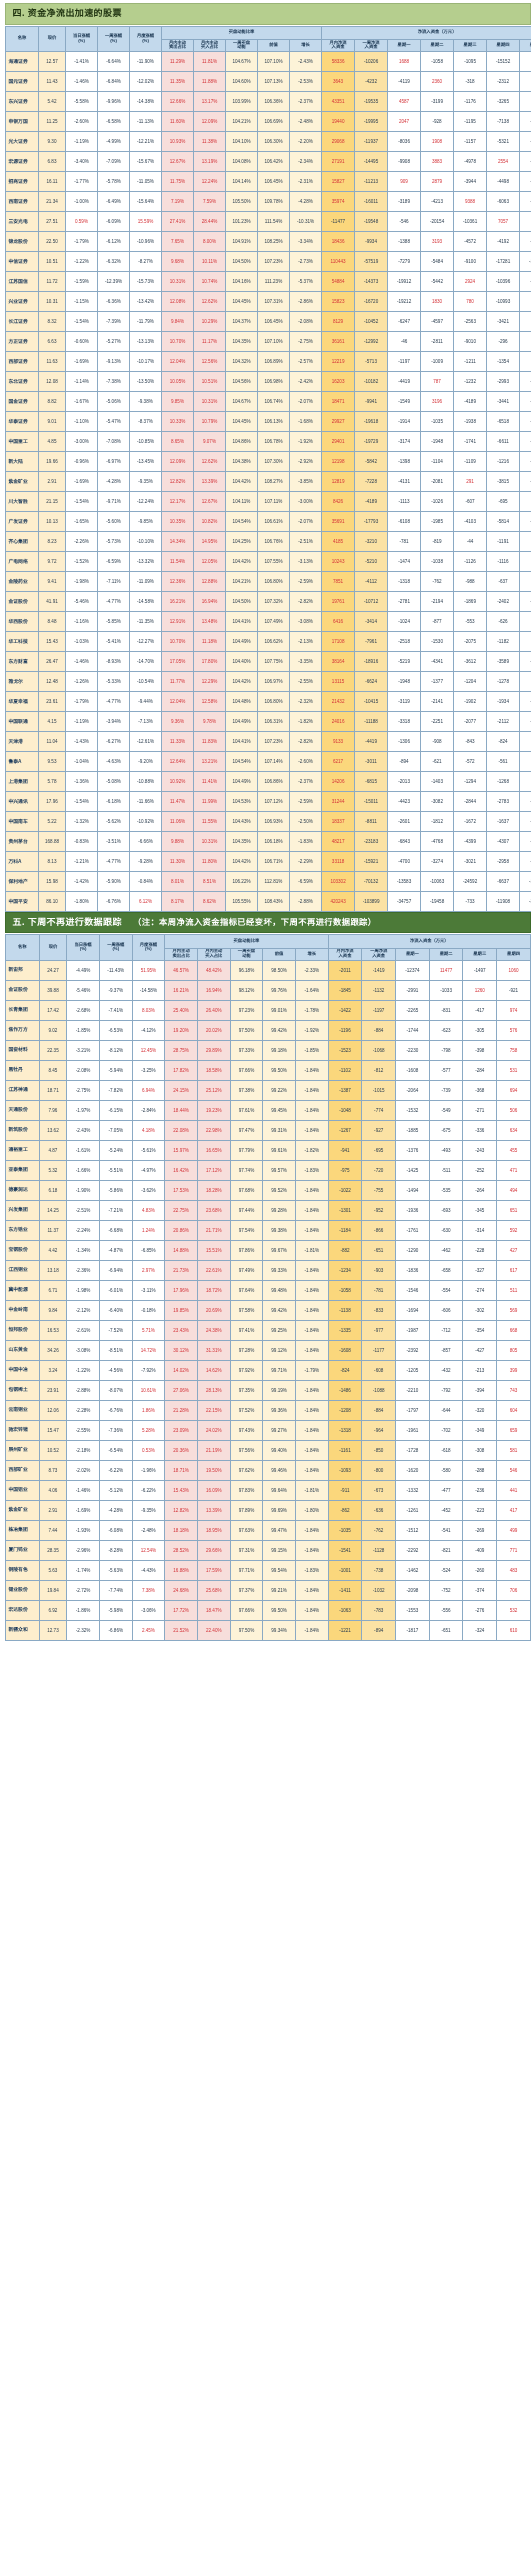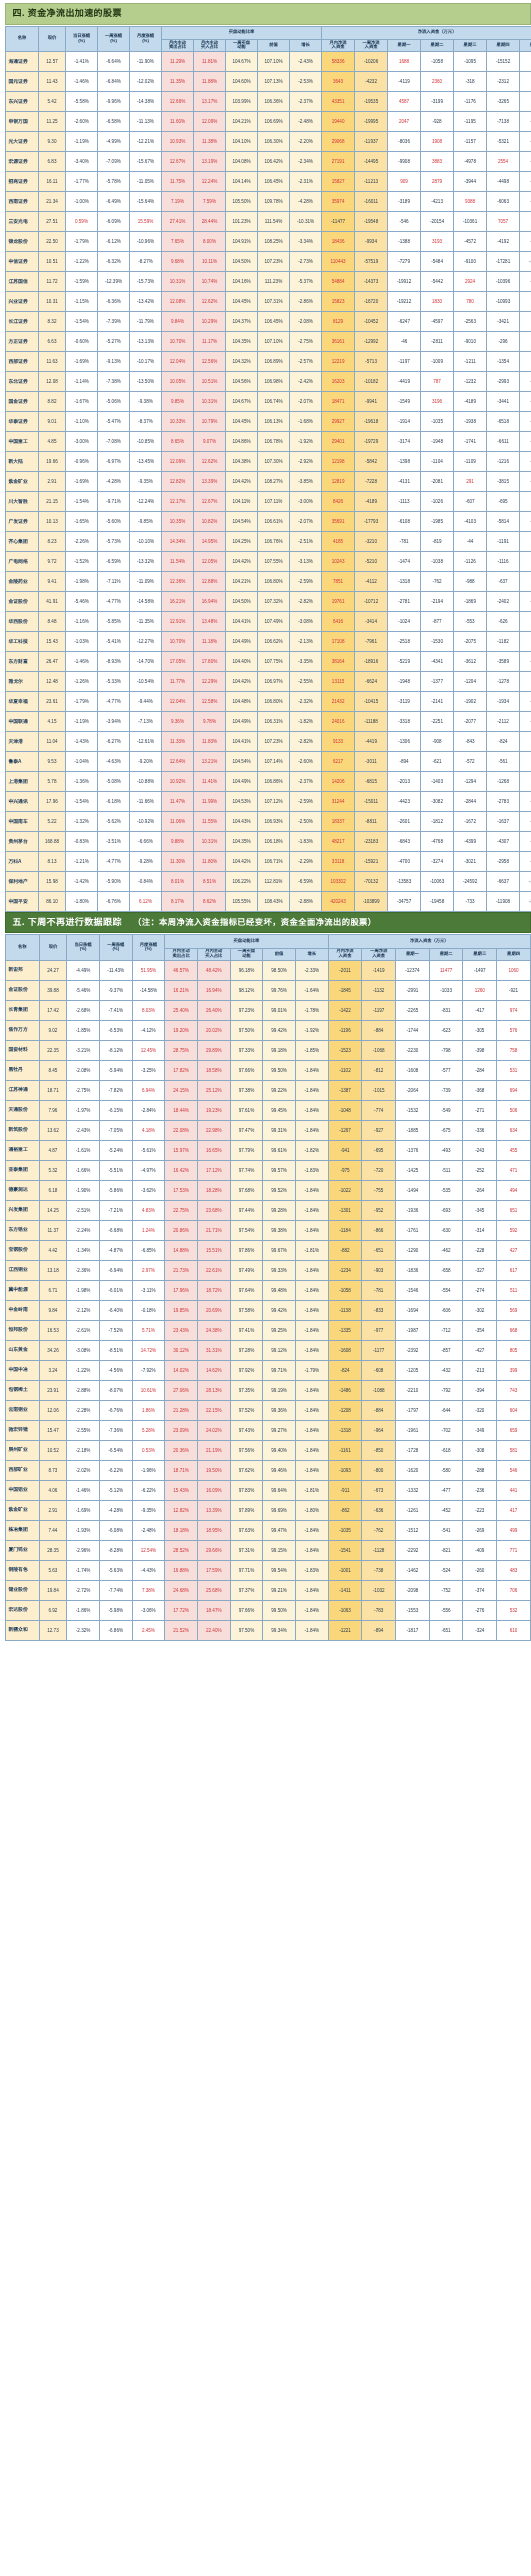--- a/index.html
+++ b/index.html
@@ -972,21 +972,21 @@
           <td class="day"><span class="neg">-19458</span></td>
           <td class="day"><span class="neg">-733</span></td>
           <td class="day"><span class="neg">-11908</span></td>
           <td class="day"><span class="neg">-37044</span></td>
         </tr>
       </tbody>
   </table>
 
   <div class="banner green-dark">
     <span>五. 下周不再进行数据跟踪</span>
-    <span class="note">（注：本周净流入资金指标已经变坏，资金全面净流出的股票）</span>
+    <span class="note">（注：本周净流入资金指标已经变坏，下周不再进行数据跟踪）</span>
   </div>
 
   <table class="fund">
     <colgroup>
       <col class="c-name">
         <col class="c-price">
         <col class="c-p">
         <col class="c-p">
         <col class="c-p">
       <col class="c-r">

